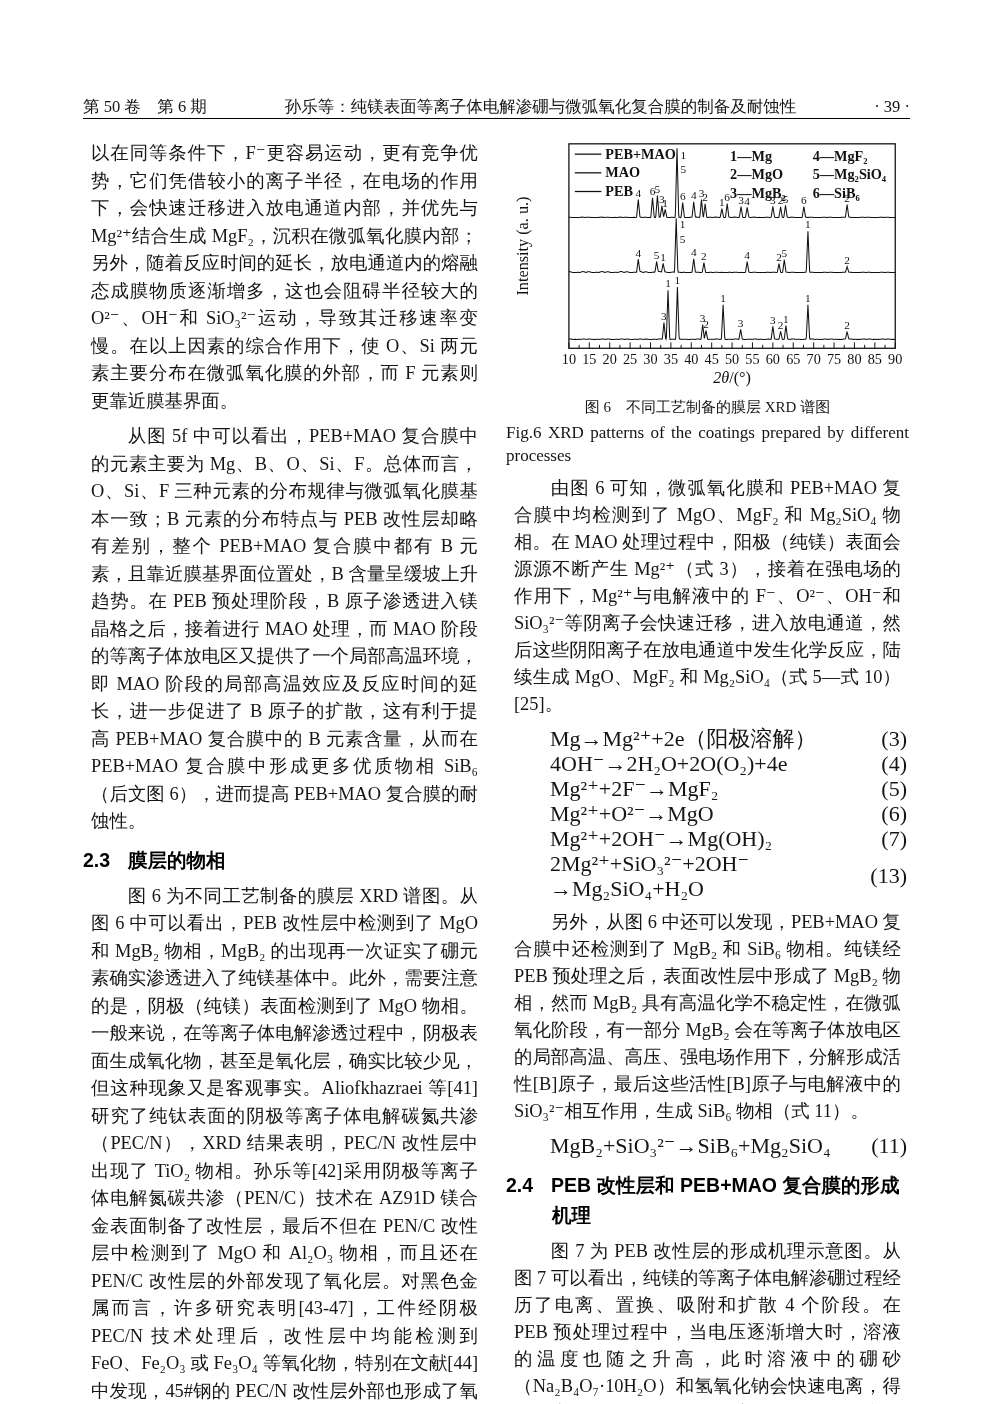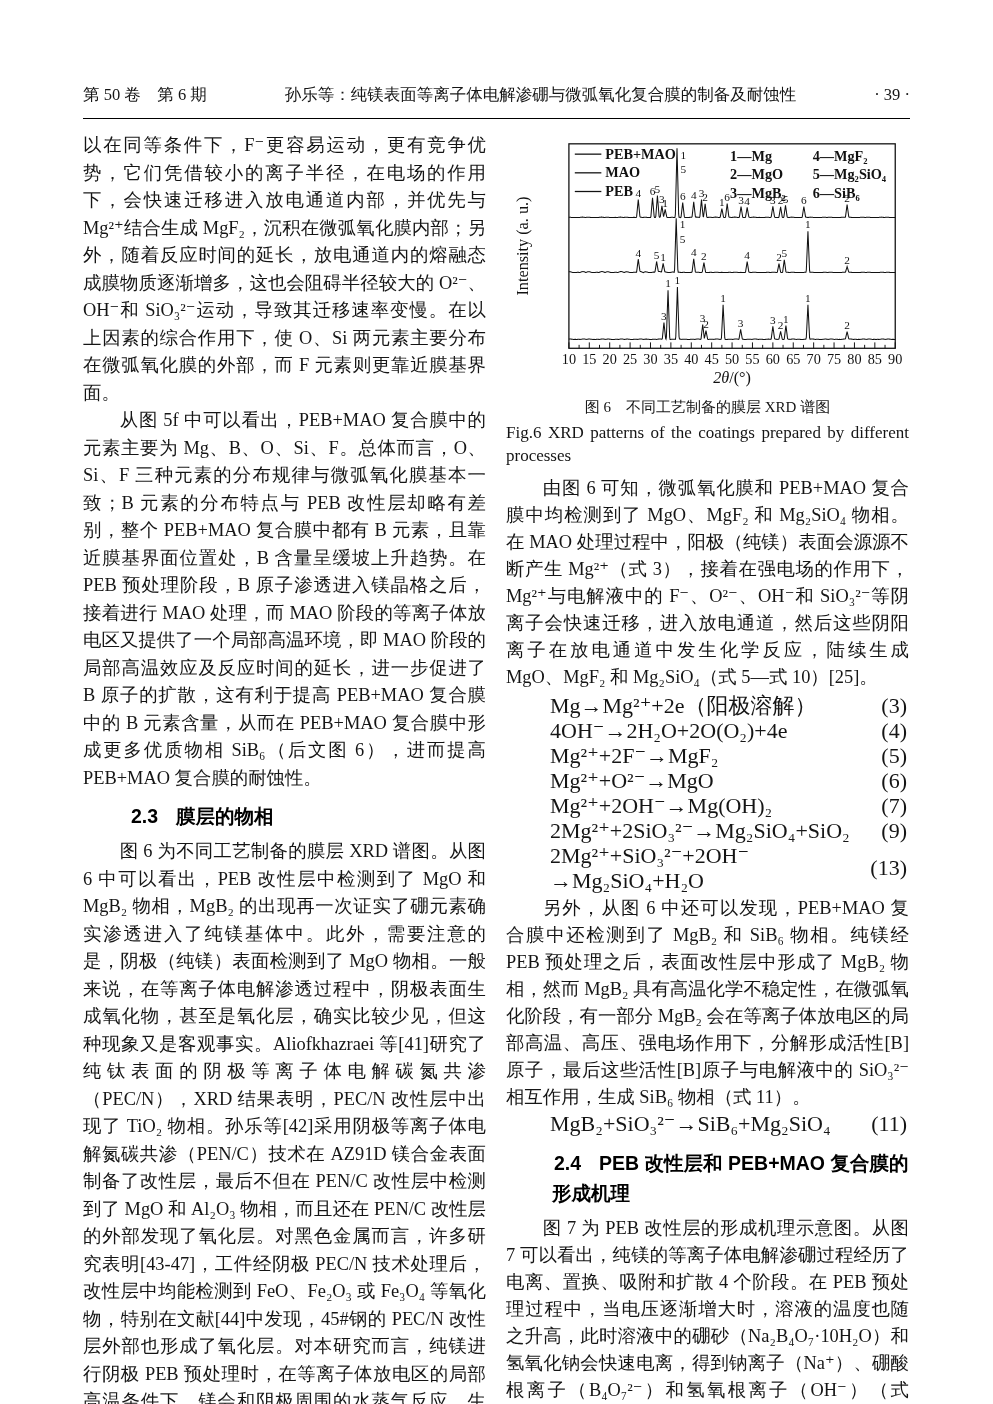--- a/index.html
+++ b/index.html
@@ -1,42 +1,42 @@
 <!DOCTYPE html>
 <html><head>
 <meta charset="utf-8">
 <style>
   html,body{margin:0;padding:0;background:#e8e8e8;}
   .page{
     position:relative;width:993px;height:1404px;margin:0 auto;background:#ffffff;
     font-family:"Liberation Serif","DejaVu Serif",serif;color:#151515;overflow:hidden;
   }
   .header{
-    position:absolute;top:84px;left:83px;right:83px;display:flex;align-items:baseline;
+    position:absolute;top:96px;left:83px;right:83px;display:flex;align-items:baseline;
     font-size:16.5px;
   }
   .header .h-left{white-space:nowrap;}
   .header .h-center{flex:1;text-align:center;}
   .header .h-right{white-space:nowrap;}
   .header-rule{position:absolute;top:118px;left:83px;right:83px;height:0;border-top:1.6px solid #000;}
   .columns{
     position:absolute;top:132px;left:83px;right:83px;display:flex;gap:20px;
   }
   .col{width:403px;}
   .body-text{
-    font-size:18.4px;line-height:27.5px;text-align:justify;margin:0;
+    font-size:18.4px;line-height:27.5px;text-align:justify;margin:8px;
     text-justify:inter-ideograph;
   }
   .indent{text-indent:2em;}
   .sec-heading{
     font-family:"Liberation Sans","DejaVu Sans",sans-serif;font-weight:bold;
     font-size:19.5px;line-height:30px;margin:9px 0 7px 0;color:#000;
     padding-left:46px;text-indent:-46px;
   }
-  .sec-heading .sec-num{margin-right:18px;margin-left:48px;}
+  .sec-heading .sec-num{margin-right:18px;}
   .equation{
     display:flex;justify-content:space-between;align-items:center;
     font-size:22px;line-height:25px;padding-left:2em;
   }
   .equation .eq-n{padding-right:2px;}
   .eq-block{margin:2px 0;}
   .figure-wrap{width:403px;margin:2px 0 2px 0;}
   .fig-caption-cn{font-size:15px;text-align:center;margin:4px 0 2px 0;line-height:23px;}
   .fig-caption-en{font-size:17px;text-align:justify;margin:0 0 8px 0;line-height:23px;}
   .rc .body-text{line-height:27px;}
@@ -211,24 +211,20 @@
           </div>
           <div class="equation">
             <span class="eq-f">Mg²⁺+O²⁻→MgO</span>
             <span class="eq-n">(6)</span>
           </div>
           <div class="equation">
             <span class="eq-f">Mg²⁺+2OH⁻→Mg(OH)₂</span>
             <span class="eq-n">(7)</span>
           </div>
           <div class="equation">
-            <span class="eq-f">2Mg²⁺+2SiO₃²⁻→Mg₂SiO₄+SiO₂</span>
-            <span class="eq-n">(9)</span>
-          </div>
-          <div class="equation">
             <span class="eq-f">2Mg²⁺+SiO₃²⁻+2OH⁻ →Mg₂SiO₄+H₂O</span>
             <span class="eq-n">(13)</span>
           </div>
         </div>
 
       <p class="body-text indent">另外，从图 6 中还可以发现，PEB+MAO 复合膜中还检测到了 MgB₂ 和 SiB₆ 物相。纯镁经 PEB 预处理之后，表面改性层中形成了 MgB₂ 物相，然而 MgB₂ 具有高温化学不稳定性，在微弧氧化阶段，有一部分 MgB₂ 会在等离子体放电区的局部高温、高压、强电场作用下，分解形成活性[B]原子，最后这些活性[B]原子与电解液中的 SiO₃²⁻相互作用，生成 SiB₆ 物相（式 11）。</p>
 
       <div class="equation">
         <span class="eq-f">MgB₂+SiO₃²⁻→SiB₆+Mg₂SiO₄</span>
         <span class="eq-n">(11)</span>

